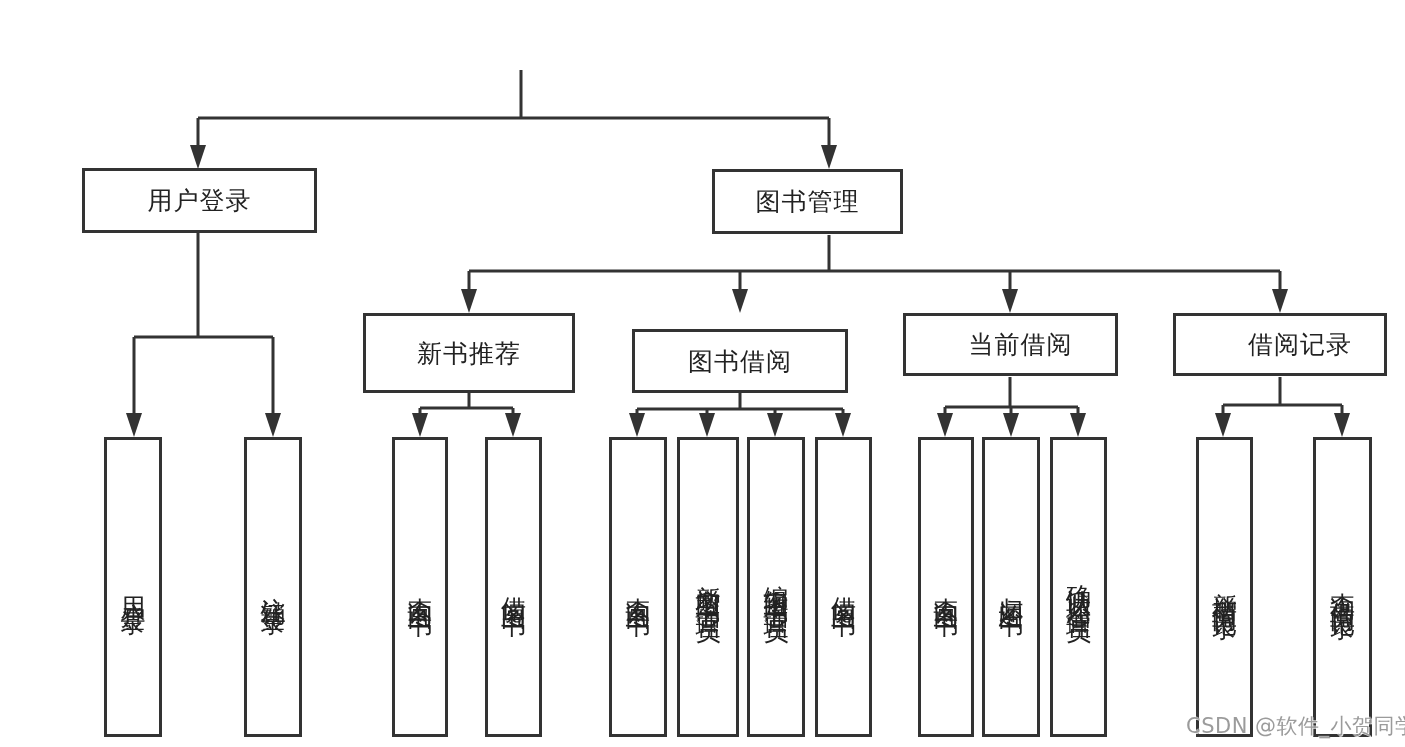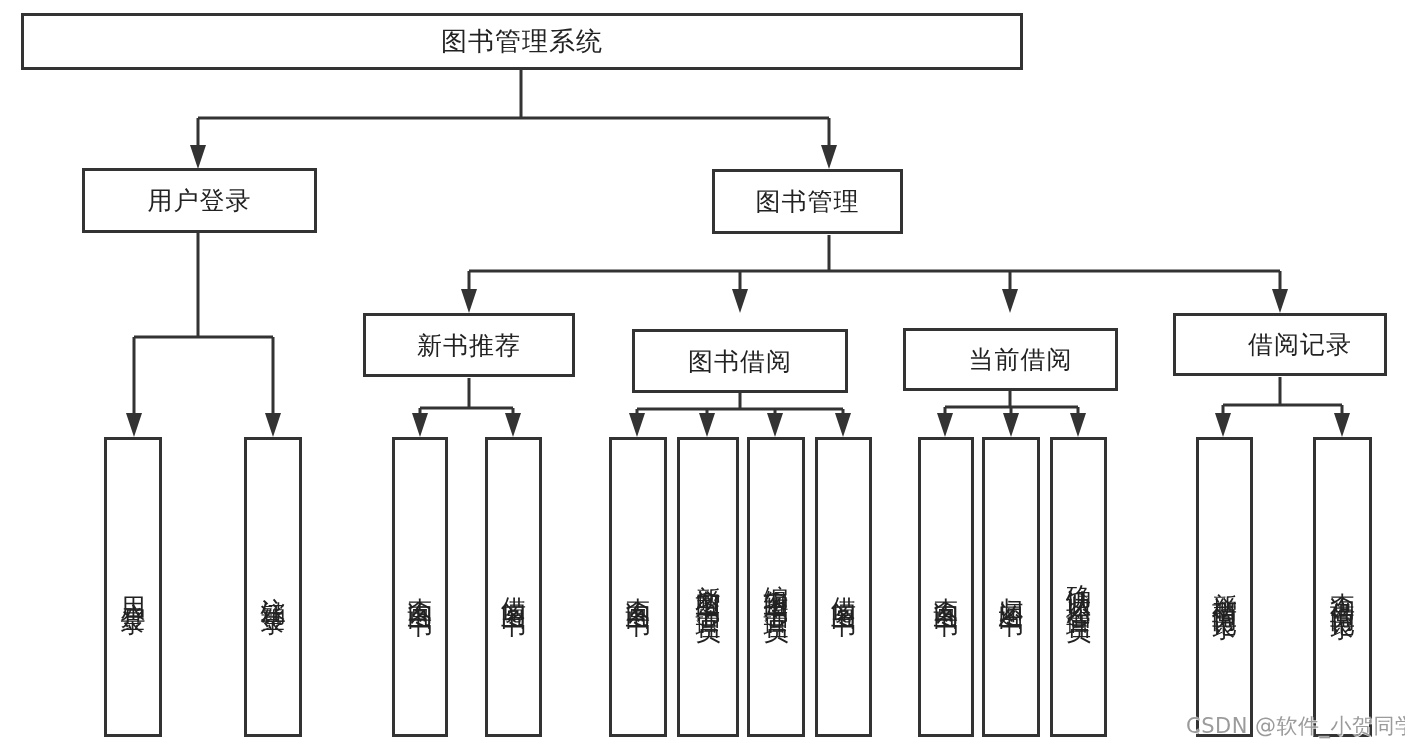--- a/index.html
+++ b/index.html
@@ -93,28 +93,27 @@
       <polygon points="767,413 783,413 775,437"></polygon>
       <polygon points="835,413 851,413 843,437"></polygon>
       <polygon points="937,413 953,413 945,437"></polygon>
       <polygon points="1003,413 1019,413 1011,437"></polygon>
       <polygon points="1070,413 1086,413 1078,437"></polygon>
       <polygon points="1215,413 1231,413 1223,437"></polygon>
       <polygon points="1334,413 1350,413 1342,437"></polygon>
     </g>
   </svg>
 
-  <div class="node root" style="left:21px;top:13px;width:1002px;height:57px;">图书管理系统</div>
 
   <div class="node" style="left:82px;top:168px;width:235px;height:65px;">用户登录</div>
   <div class="node" style="left:712px;top:169px;width:191px;height:65px;">图书管理</div>
 
-  <div class="node" style="left:363px;top:313px;width:212px;height:64px;">新书推荐</div>
+  <div class="node" style="left:363px;top:313px;width:212px;height:80px;">新书推荐</div>
   <div class="node" style="left:632px;top:329px;width:216px;height:64px;">图书借阅</div>
-  <div class="node" style="left:903px;top:328px;width:215px;height:63px;padding-left:20px;">当前借阅</div>
+  <div class="node" style="left:903px;top:313px;width:215px;height:63px;padding-left:20px;">当前借阅</div>
   <div class="node" style="left:1173px;top:313px;width:214px;height:63px;padding-left:40px;">借阅记录</div>
 
   <div class="leaf" style="left:104px;width:58px;">
     <span class="vtext">用户登录</span>
   </div>
   <div class="leaf" style="left:244px;width:58px;">
     <span class="vtext">注销登录</span>
   </div>
 
   <div class="leaf" style="left:392px;width:56px;">

